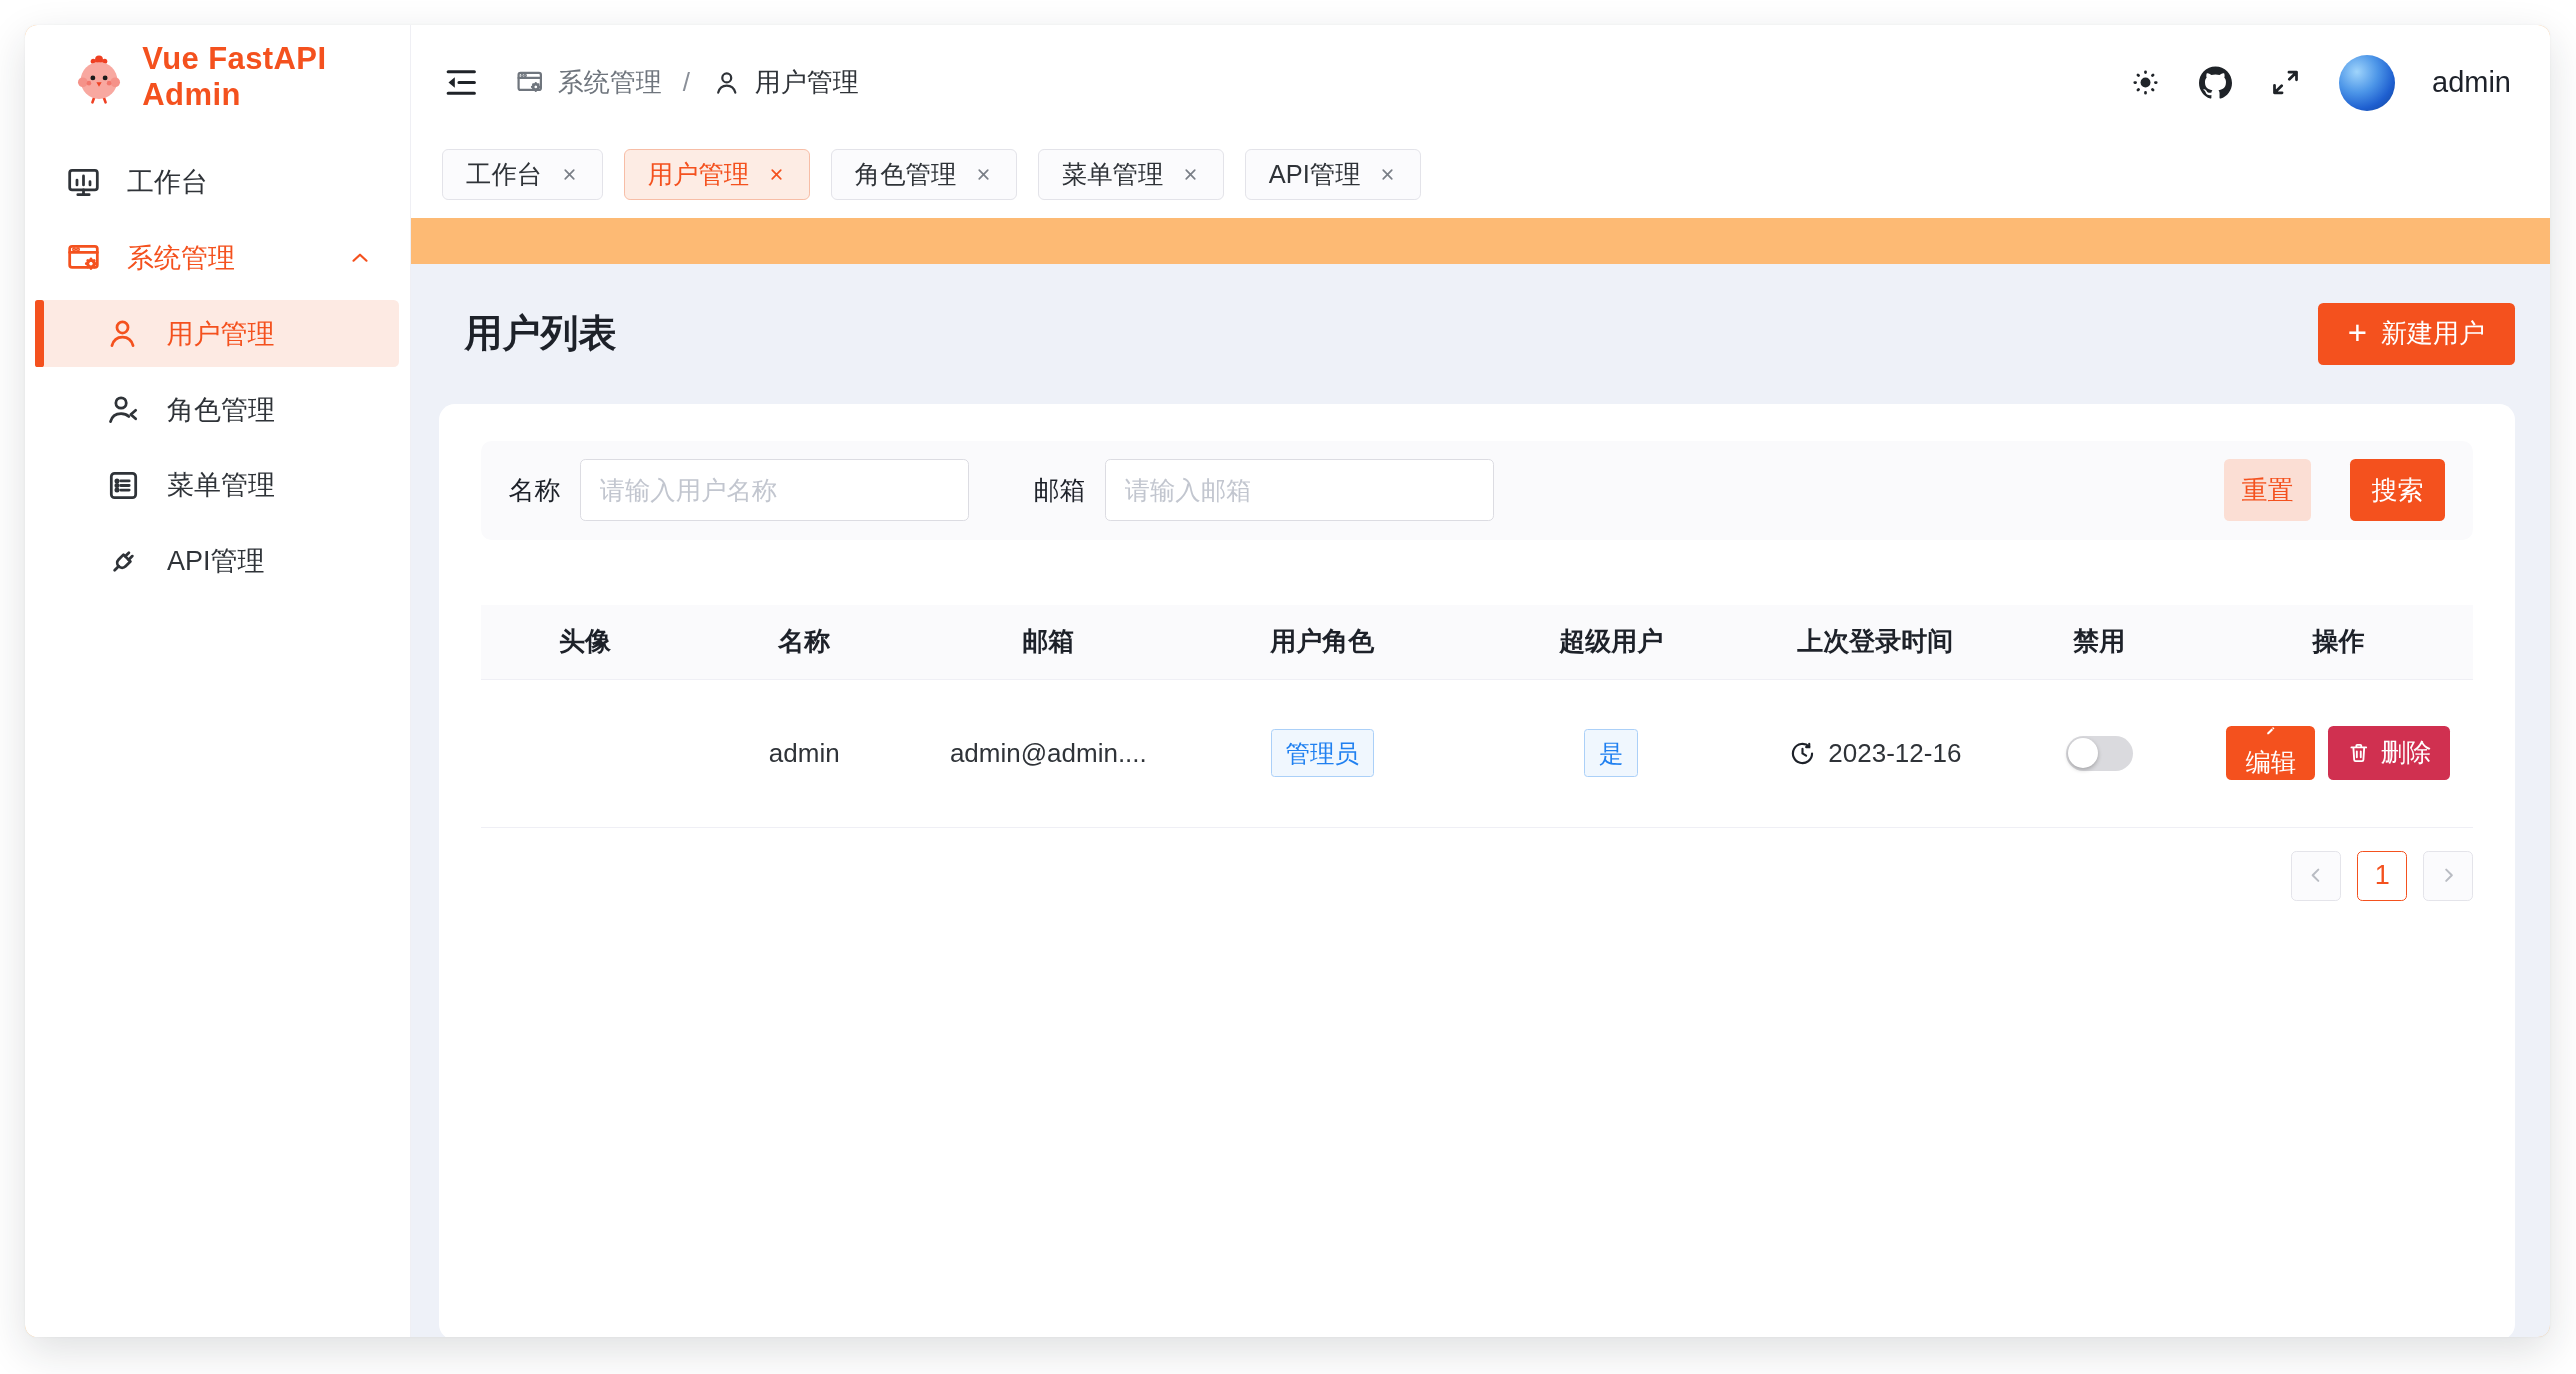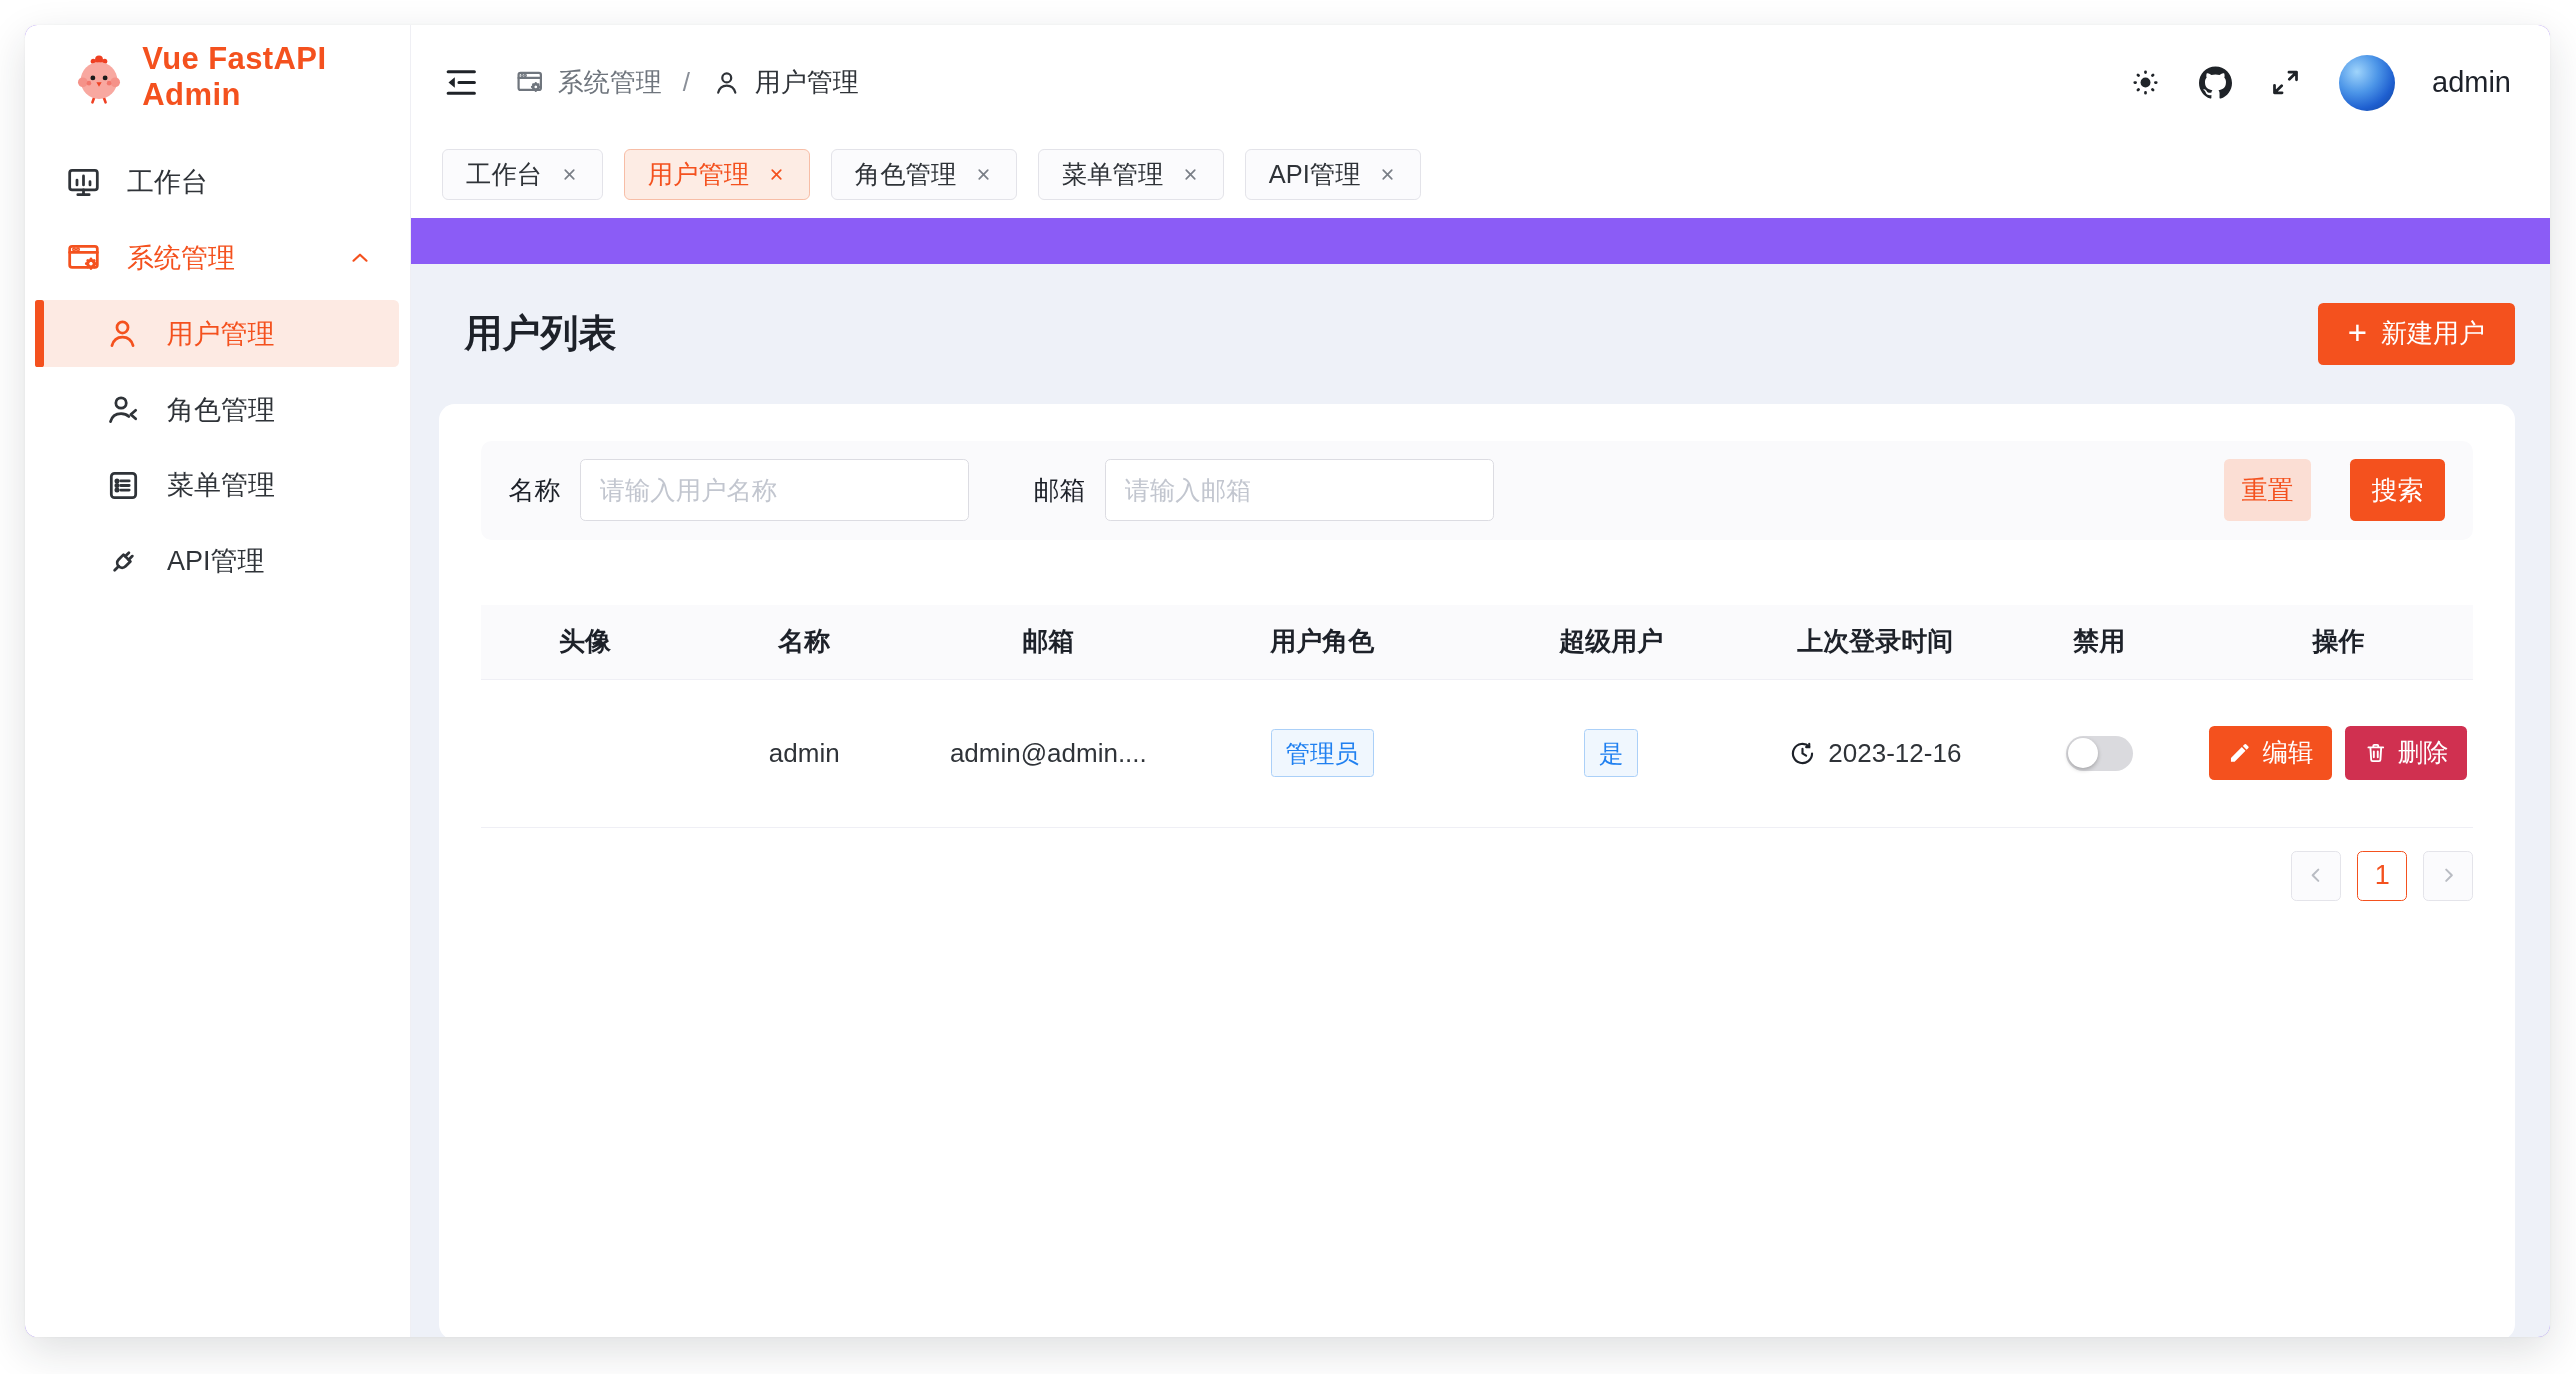--- a/index.html
+++ b/index.html
@@ -1,19 +1,19 @@
 <!DOCTYPE html>
 <html style="font-size:14px"><head>
 <meta charset="utf-8">
 <style>
   * { margin:0; padding:0; box-sizing:border-box; }
   html,body { width:2576px; height:1375px; background:#fff; overflow:hidden;
               font-family:"Liberation Sans","DejaVu Sans",sans-serif; }
   .app { position:absolute; left:24.5px; top:24.5px; right:26px; bottom:37px;
-         background:#8b5cf6; border-radius:12.3px; overflow:hidden; display:flex;
+         background:#fdba74; border-radius:12.3px; overflow:hidden; display:flex;
          box-shadow:0 14px 42px rgba(29,35,41,.14), 0 0 2.6px rgba(0,0,0,.06); }
 
   
   .sidebar { width:386px; flex:none; background:#fff; border-right:0.9px solid #efeff4; }
   .logo { height:105px; display:flex; align-items:center; padding-left:46px; gap:15.8px; cursor:pointer; }
   .logo svg { width:56px; height:56px; flex:none; }
   .logo-text { font-size:31px; font-weight:700; color:#f4511e; letter-spacing:0.4px; }
   .menu { padding-top:10.5px; }
   .menu-item { height:67px; margin:8.8px 0; display:flex; align-items:center; gap:24.5px;
                padding-left:39px; font-size:27px; color:#2f3338; cursor:pointer; }
@@ -88,21 +88,21 @@
   .c0{width:10.5%;} .c1{width:11.5%;} .c2{width:13%;} .c3{width:14.5%;}
   .c4{width:14.5%;} .c5{width:12%;} .c6{width:10.5%;} .c7{width:13.5%;}
   .tag { padding:6.1px 14px; border:0.9px solid #abd0f8; background:#f0f7fe; color:#2080f0;
          border-radius:3.5px; font-size:24.5px; cursor:default;text-align:right; }
   .clock-ic { width:27px; height:27px; color:#1d2129; }
   .switch { width:67px; height:35px; border-radius:35px; background:#dadade; position:relative; cursor:pointer; }
   .switch .knob { position:absolute; left:2.6px; top:2.6px; width:30px; height:30px; border-radius:50%;
                   background:#fff; box-shadow:0 1.8px 4.4px rgba(0,0,0,.25); }
   .btn-edit, .btn-delete { height:54px; display:flex; align-items:center; gap:10.5px; padding:0 19px;
         border:none; border-radius:5.3px; color:#fff; font-size:25.4px; cursor:pointer; font-family:inherit; }
-  .btn-edit { background:#f4511e; }
+  .btn-edit { background:#f4511e;flex-direction:column; }
   .btn-delete { background:#d03050; }
   .btn-edit svg, .btn-delete svg { width:23.6px; height:23.6px; }
 
   .pagination { margin-top:23px; display:flex; justify-content:flex-end; gap:15.8px; }
   .pg { width:50px; height:50px; border-radius:5.3px; border:0.9px solid #e4e4ea; background:#fbfbfd;
         display:flex; align-items:center; justify-content:center; color:#b9bcc3; cursor:pointer; }
   .pg svg { width:24.5px; height:24.5px; }
   .pg.current { background:#fff; border-color:#f4511e; color:#f4511e; font-size:27px; font-weight:500; }
 </style>
 </head>

